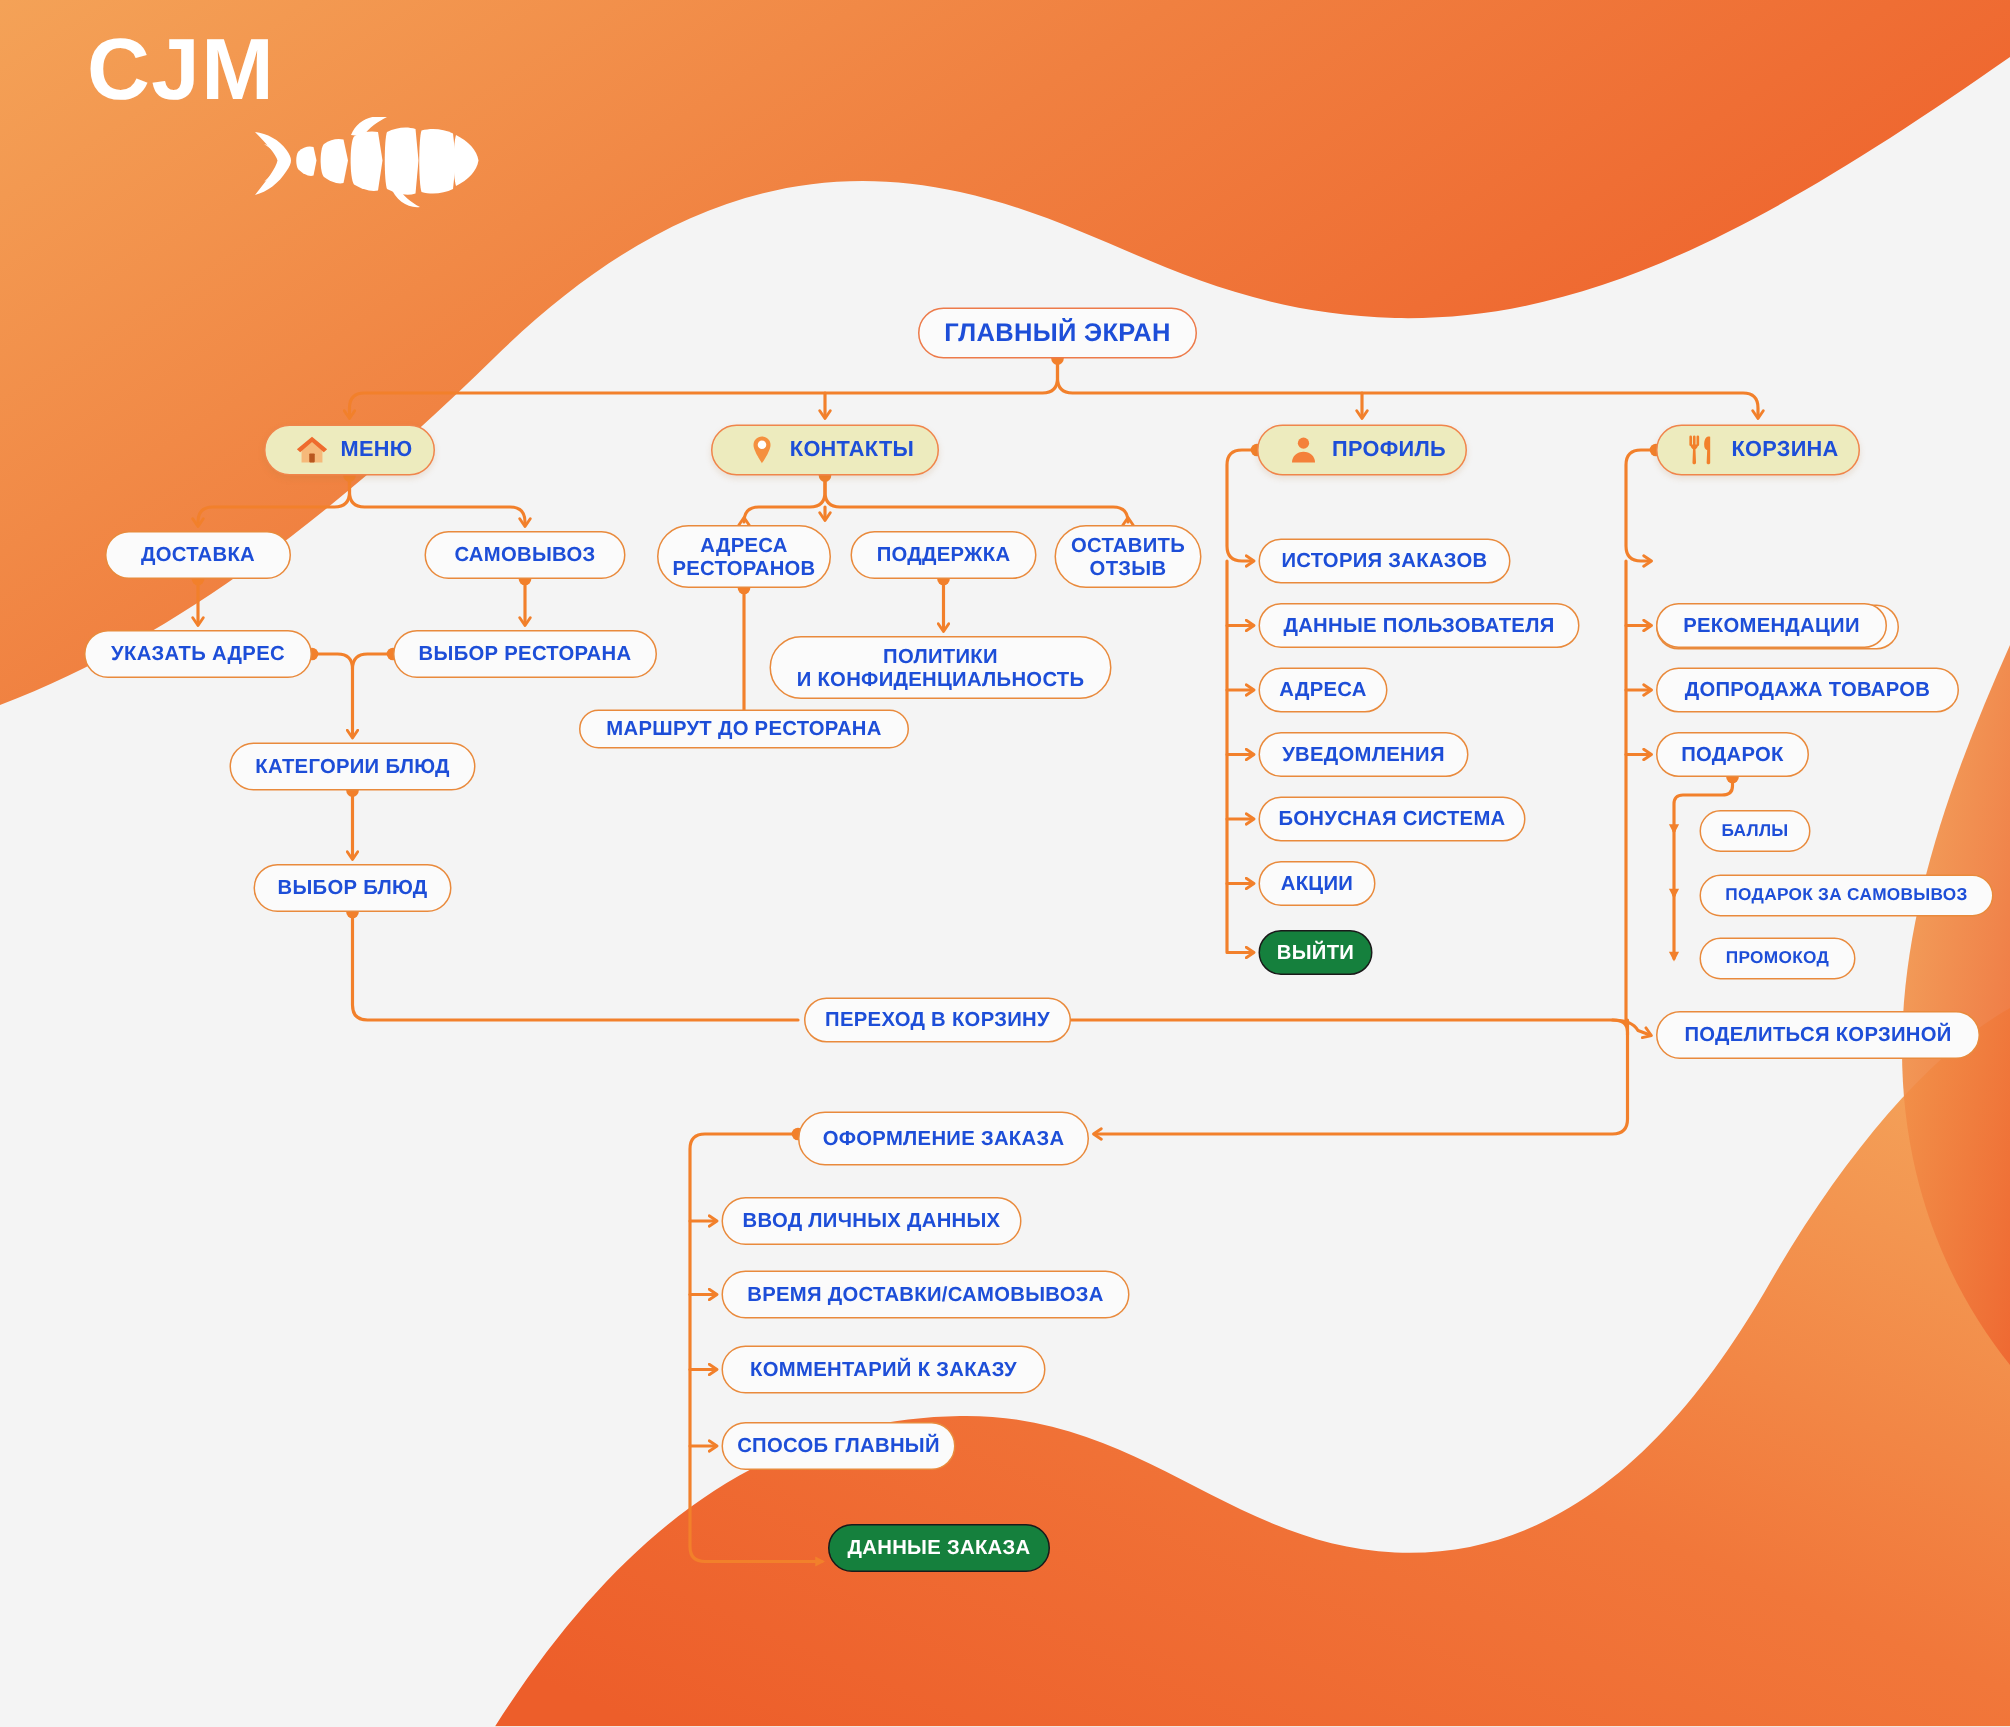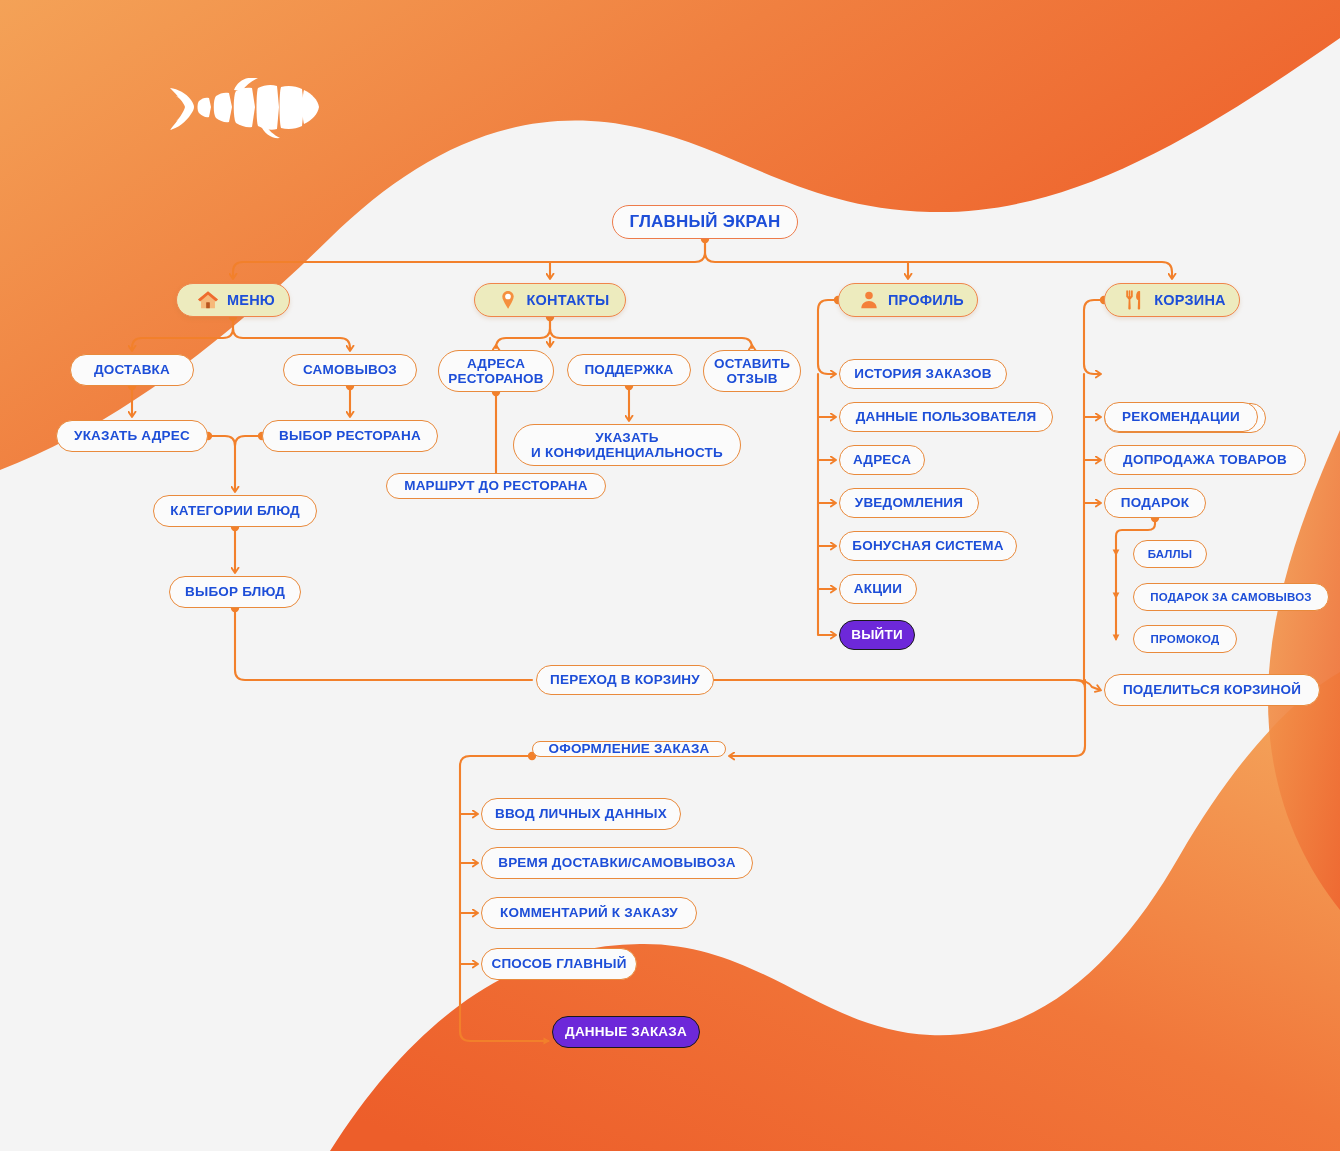--- a/index.html
+++ b/index.html
@@ -51,21 +51,21 @@
     border-color: #F0854B;
     font-size: 14.5px;
     gap: 8px;
     padding-left: 6px;
     box-shadow: 0 2px 4px rgba(180,120,60,.18);
   }
   .node.lvl   { font-size: 13.5px; }
   .node.item  { font-size: 13.5px; }
   .node.small { font-size: 11.5px; }
   .node.dark  {
-    background: #6d28d9; border-color: #1A1A1A; color: #ffffff;
+    background: #15803d; border-color: #1A1A1A; color: #ffffff;
     font-size: 13.5px;
   }
   .cat-ico { width: 22px; height: 22px; flex: 0 0 22px; display:block; }
   .cat-label { display:block; }
 </style>
 </head>
 <body>
 
 <div id="stage">
 
@@ -97,20 +97,21 @@
 
     <path d="M1340,1151 L330,1151
              C420,1010 520,946 640,944
              C760,942 820,1030 930,1035
              C1040,1040 1120,960 1180,855
              C1232,765 1290,700 1340,672 Z" fill="url(#gBot)"></path>
 
     <path d="M1340,430 C1300,520 1268,610 1268,700 C1268,790 1300,860 1340,910 Z" fill="url(#gEdge)" opacity="0.92"></path>
   </svg>
 
+  <div id="logo">CJM</div>
   <svg id="logo-fish" width="152" height="62" viewBox="0 0 152 62" xmlns="http://www.w3.org/2000/svg">
     <g fill="#ffffff">
       <path d="M64,16 C80,6 104,4 124,10 C138,14 148,22 150,30 C148,38 138,44 124,48
                C104,54 80,52 64,42 C56,37 52,30 52,29 C52,28 56,21 64,16 Z" opacity="0"></path>
 
       <path d="M2,10 C10,18 16,25 17,29 C16,34 10,42 2,52 C10,50 18,44 23,36
                C25,33 26,31 26,29 C26,27 25,25 23,22 C18,15 10,11 2,10 Z"></path>
       <path d="M8,18 C14,22 18,26 19,29 C18,33 14,38 8,43 C13,41 18,37 21,32
                C22,30 22,28 21,26 C18,22 13,19 8,18 Z" opacity="0.85"></path>
 
@@ -235,40 +236,40 @@
       <div class="node lvl" style="left: 283px; top: 354px; width: 134px; height: 32px;"><span>САМОВЫВОЗ</span></div>
       <div class="node lvl" style="left: 56px; top: 420px; width: 152px; height: 32px;"><span>УКАЗАТЬ АДРЕС</span></div>
       <div class="node lvl" style="left: 262px; top: 420px; width: 176px; height: 32px;"><span>ВЫБОР РЕСТОРАНА</span></div>
       <div class="node lvl" style="left: 153px; top: 495px; width: 164px; height: 32px;"><span>КАТЕГОРИИ БЛЮД</span></div>
       <div class="node lvl" style="left: 169px; top: 576px; width: 132px; height: 32px;"><span>ВЫБОР БЛЮД</span></div>
       <div class="node lvl" style="left: 438px; top: 350px; width: 116px; height: 42px;"><span>АДРЕСА
 РЕСТОРАНОВ</span></div>
       <div class="node lvl" style="left: 567px; top: 354px; width: 124px; height: 32px;"><span>ПОДДЕРЖКА</span></div>
       <div class="node lvl" style="left: 703px; top: 350px; width: 98px; height: 42px;"><span>ОСТАВИТЬ
 ОТЗЫВ</span></div>
-      <div class="node lvl" style="left: 513px; top: 424px; width: 228px; height: 42px;"><span>УКАЗАТЬ
+      <div class="node lvl" style="left: 513px; top: 424px; width: 228px; height: 42px;"><span>ПОЛИТИКИ
 И КОНФИДЕНЦИАЛЬНОСТЬ</span></div>
       <div class="node lvl" style="left: 386px; top: 473px; width: 220px; height: 26px;"><span>МАРШРУТ ДО РЕСТОРАНА</span></div>
       <div class="node item" style="left: 839px; top: 359px; width: 168px; height: 30px;"><span>ИСТОРИЯ ЗАКАЗОВ</span></div>
       <div class="node item" style="left: 839px; top: 402px; width: 214px; height: 30px;"><span>ДАННЫЕ ПОЛЬЗОВАТЕЛЯ</span></div>
       <div class="node item" style="left: 839px; top: 445px; width: 86px; height: 30px;"><span>АДРЕСА</span></div>
       <div class="node item" style="left: 839px; top: 488px; width: 140px; height: 30px;"><span>УВЕДОМЛЕНИЯ</span></div>
       <div class="node item" style="left: 839px; top: 531px; width: 178px; height: 30px;"><span>БОНУСНАЯ СИСТЕМА</span></div>
       <div class="node item" style="left: 839px; top: 574px; width: 78px; height: 30px;"><span>АКЦИИ</span></div>
       <div class="node dark" style="left: 839px; top: 620px; width: 76px; height: 30px;"><span>ВЫЙТИ</span></div>
       <div class="node item" style="left: 1104px; top: 359px; width: 162px; height: 30px; margin-top: 44px;"><span>СПИСОК ТОВАРОВ</span></div>
       <div class="node item" style="left: 1104px; top: 402px; width: 154px; height: 30px;"><span>РЕКОМЕНДАЦИИ</span></div>
       <div class="node item" style="left: 1104px; top: 445px; width: 202px; height: 30px;"><span>ДОПРОДАЖА ТОВАРОВ</span></div>
       <div class="node item" style="left: 1104px; top: 488px; width: 102px; height: 30px;"><span>ПОДАРОК</span></div>
       <div class="node small" style="left: 1133px; top: 540px; width: 74px; height: 28px;"><span>БАЛЛЫ</span></div>
       <div class="node small" style="left: 1133px; top: 583px; width: 196px; height: 28px;"><span>ПОДАРОК ЗА САМОВЫВОЗ</span></div>
       <div class="node small" style="left: 1133px; top: 625px; width: 104px; height: 28px;"><span>ПРОМОКОД</span></div>
       <div class="node item" style="left: 536px; top: 665px; width: 178px; height: 30px;"><span>ПЕРЕХОД В КОРЗИНУ</span></div>
       <div class="node item" style="left: 1104px; top: 674px; width: 216px; height: 32px;"><span>ПОДЕЛИТЬСЯ КОРЗИНОЙ</span></div>
-      <div class="node item" style="left: 532px; top: 741px; width: 194px; height: 16px;"><span>ОФОРМЛЕНИЕ ЗАКАЗА</span></div>
+      <div class="node item" style="left: 532px; top: 741px; width: 194px; height: 36px;"><span>ОФОРМЛЕНИЕ ЗАКАЗА</span></div>
       <div class="node item" style="left: 481px; top: 798px; width: 200px; height: 32px;"><span>ВВОД ЛИЧНЫХ ДАННЫХ</span></div>
       <div class="node item" style="left: 481px; top: 847px; width: 272px; height: 32px;"><span>ВРЕМЯ ДОСТАВКИ/САМОВЫВОЗА</span></div>
       <div class="node item" style="left: 481px; top: 897px; width: 216px; height: 32px;"><span>КОММЕНТАРИЙ К ЗАКАЗУ</span></div>
       <div class="node item" style="left: 481px; top: 948px; width: 156px; height: 32px;"><span>СПОСОБ ГЛАВНЫЙ</span></div>
       <div class="node dark" style="left: 552px; top: 1016px; width: 148px; height: 32px;"><span>ДАННЫЕ ЗАКАЗА</span></div>
     </div>
 
 </div>
 
 </body></html>

